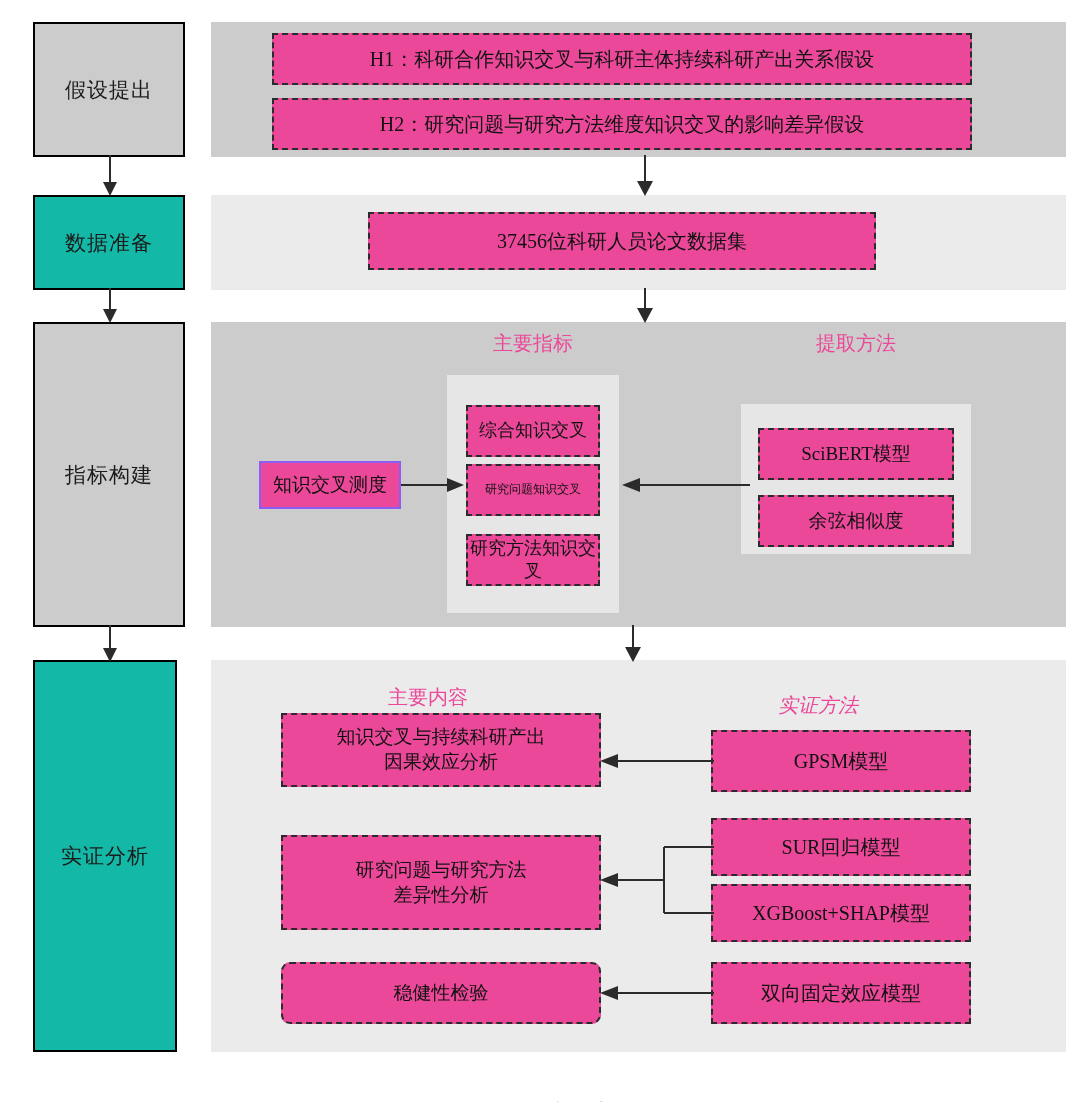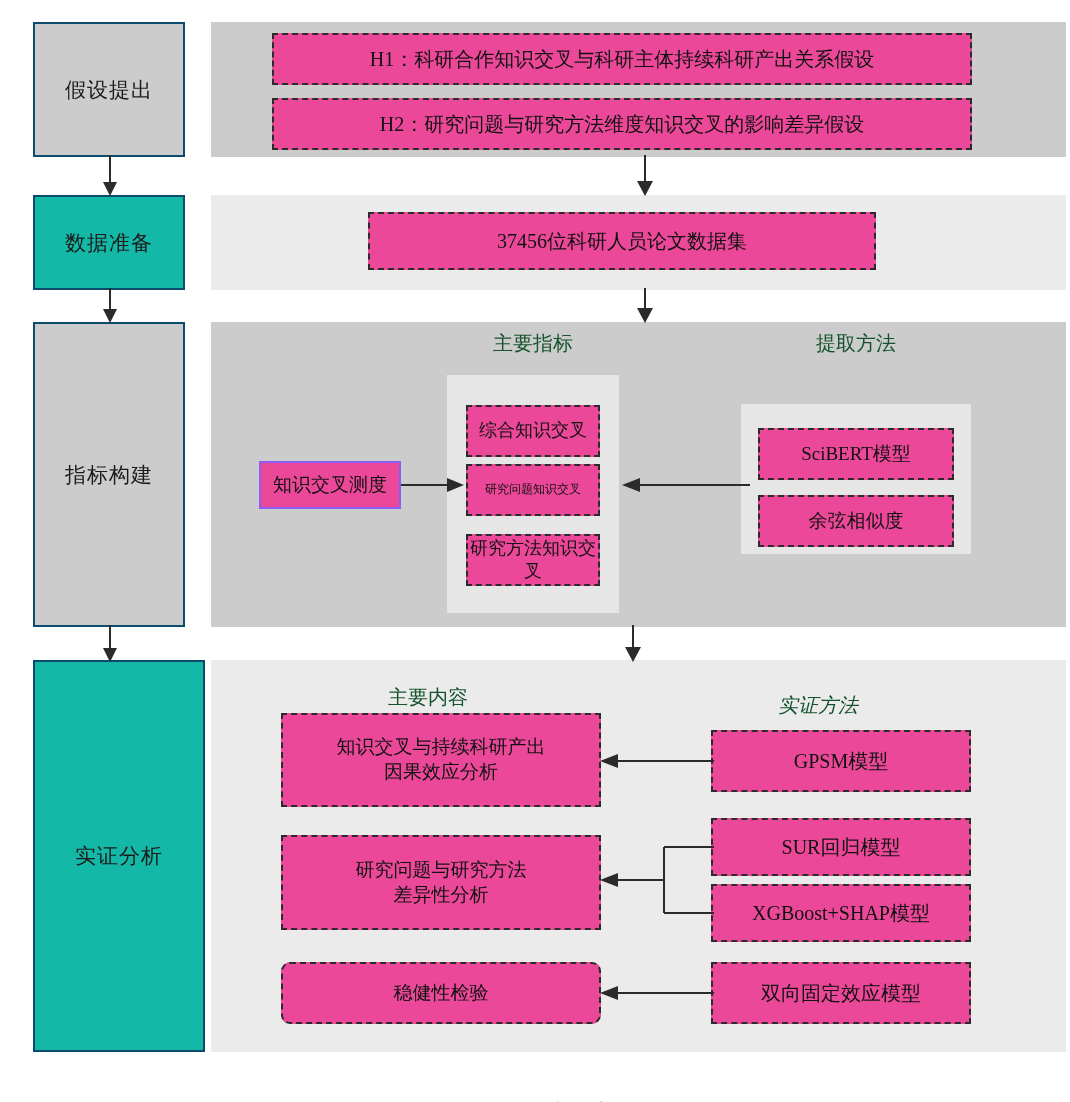--- a/index.html
+++ b/index.html
@@ -15,21 +15,21 @@
     width: 1070px;
     height: 1102px;
     background: #ffffff;
     overflow: hidden;
   }
 
   
   .stage-box {
     position: absolute;
     box-sizing: border-box;
-    border: 2px solid #0c4a6e;
+    border: 2px solid #000000;
     display: flex;
     align-items: center;
     justify-content: center;
     font-size: 21px;
     color: #1b1b1b;
     letter-spacing: 1px;
   }
   .stage-dark  { background: #cccccc; }
   .stage-light { background: #14b8a6; }
 
@@ -64,21 +64,21 @@
     border: 2px dashed #2b2b2b;
   }
   .node-solid {
     border: 2px solid #8b5cf6;
   }
 
   
   .col-title {
     position: absolute;
     font-size: 20px;
-    color: #14532d;
+    color: #ec4899;
     text-align: center;
     white-space: nowrap;
   }
 
   
   .conn {
     position: absolute;
     pointer-events: none;
   }
   .figure-caption {
@@ -106,21 +106,21 @@
 
   <div class="stage-box stage-dark" style="left:33px; top:22px; width:152px; height:135px;">
     <span>假设提出</span>
   </div>
   <div class="stage-box stage-light" style="left:33px; top:195px; width:152px; height:95px;">
     <span>数据准备</span>
   </div>
   <div class="stage-box stage-dark" style="left:33px; top:322px; width:152px; height:305px;">
     <span>指标构建</span>
   </div>
-  <div class="stage-box stage-light" style="left:33px; top:660px; width:172px; height:392px;">
+  <div class="stage-box stage-light" style="left:33px; top:660px; width:144px; height:392px;">
     <span>实证分析</span>
   </div>
 
   <svg class="conn" style="left:95px; top:155px; width:30px; height:44px;" viewBox="0 0 30 44">
     <line x1="15" y1="0" x2="15" y2="30" stroke="#2b2b2b" stroke-width="2"></line>
     <polygon points="15,41 8,27 22,27" fill="#2b2b2b"></polygon>
   </svg>
   <svg class="conn" style="left:95px; top:288px; width:30px; height:38px;" viewBox="0 0 30 38">
     <line x1="15" y1="0" x2="15" y2="24" stroke="#2b2b2b" stroke-width="2"></line>
     <polygon points="15,35 8,21 22,21" fill="#2b2b2b"></polygon>
@@ -192,21 +192,21 @@
     <polygon points="2,12 20,5 20,19" fill="#2b2b2b"></polygon>
   </svg>
 
   <div class="col-title" style="left:368px; top:668px; width:120px;margin-top:16px;">
     <span>主要内容</span>
   </div>
   <div class="col-title" style="left:758px; top:692px; width:120px;font-style:italic;">
     <span>实证方法</span>
   </div>
 
-  <div class="node node-dashed" style="left:281px; top:713px; width:320px; height:94px; font-size:19px; flex-direction:column;">
+  <div class="node node-dashed" style="left:281px; top:713px; width:320px; height:74px; font-size:19px; flex-direction:column;">
     <span>知识交叉与持续科研产出</span>
     <span>因果效应分析</span>
   </div>
 
   <div class="node node-dashed" style="left:281px; top:835px; width:320px; height:95px; font-size:19px; flex-direction:column;">
     <span>研究问题与研究方法</span>
     <span>差异性分析</span>
   </div>
 
   <div class="node node-dashed" style="left:281px; top:962px; width:320px; height:62px; font-size:19px;border-radius:9px;">

